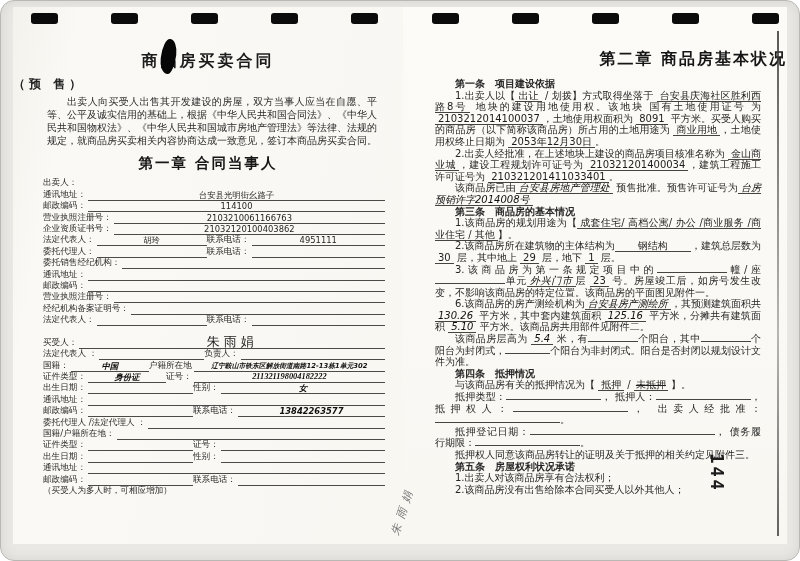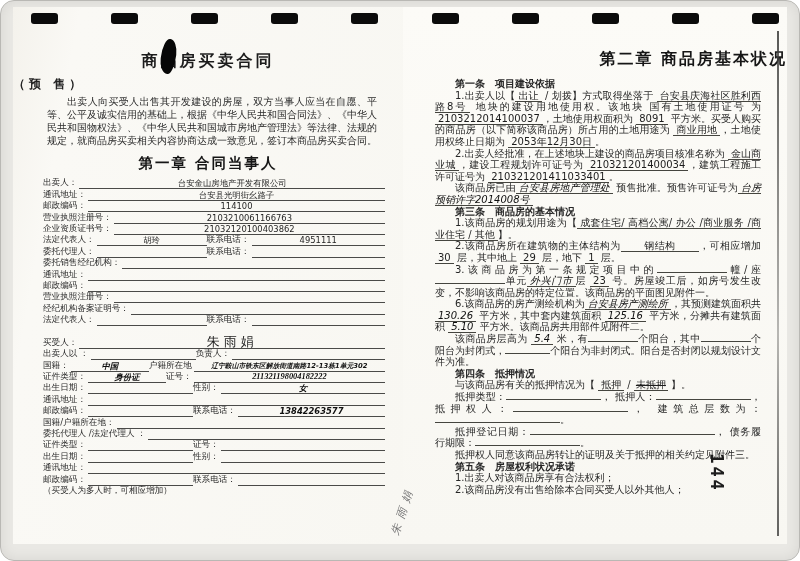--- a/index.html
+++ b/index.html
@@ -80,21 +80,20 @@
 
   <div class="page left">
     <div class="blob b-left"></div>
     <div class="ltitle">商品房买卖合同</div>
     <div class="lsub">（预 售）</div>
     <div class="preamble">出卖人向买受人出售其开发建设的房屋，双方当事人应当在自愿、平等、公平及诚实信用的基础上，根据《中华人民共和国合同法》、《中华人民共和国物权法》、《中华人民共和国城市房地产管理法》等法律、法规的规定，就商品房买卖相关内容协商达成一致意见，签订本商品房买卖合同。</div>
     <div class="chapter">第一章 合同当事人</div>
     <div id="left-form">
         <div class="frow">
           <span class="flab">出卖人：</span>
-          <span class="ful" style="flex: 1 1 0%;">台安金山房地产开发有限公司</span>
         </div>
         <div class="frow">
           <span class="flab">通讯地址：</span>
           <span class="ful" style="flex: 1 1 0%;">台安县光明街幺路子</span>
         </div>
         <div class="frow">
           <span class="flab">邮政编码：</span>
           <span class="ful" style="flex: 1 1 0%;">114100</span>
         </div>
         <div class="frow">
@@ -144,21 +143,21 @@
           <span class="ful" style="flex: 1 1 0%;"></span>
         </div>
         <div class="frow">
           <span class="fgap"></span>
         </div>
         <div class="frow">
           <span class="flab">买受人：</span>
           <span class="ful hwbig" style="flex: 1 1 0%;">朱雨娟</span>
         </div>
         <div class="frow">
-          <span class="flab">出卖人以 ：</span>
+          <span class="flab">法定代表人 ：</span>
           <span class="ful" style="width: 105px;"></span>
           <span class="flab">负责人：</span>
           <span class="ful" style="flex: 1 1 0%;"></span>
         </div>
         <div class="frow">
           <span class="flab">国籍：</span>
           <span class="ful hw" style="width: 78px;">中国</span>
           <span class="flab">户籍所在地</span>
           <span class="ful hwsm hw" style="flex: 1 1 0%;">辽宁鞍山市铁东区解放街道南路12-13栋1单元302</span>
         </div>
@@ -178,25 +177,25 @@
           <span class="flab">通讯地址：</span>
           <span class="ful" style="flex: 1 1 0%;"></span>
         </div>
         <div class="frow">
           <span class="flab">邮政编码：</span>
           <span class="ful" style="width: 105px;"></span>
           <span class="flab">联系电话：</span>
           <span class="ful hw" style="flex: 1 1 0%;">13842263577</span>
         </div>
         <div class="frow">
+          <span class="flab">委托代理人 /法定代理人 ：</span>
+          <span class="ful" style="flex: 1 1 0%;"></span>
+        </div>
+        <div class="frow">
           <span class="flab">国籍/户籍所在地：</span>
-          <span class="ful" style="flex: 1 1 0%;"></span>
-        </div>
-        <div class="frow">
-          <span class="flab">委托代理人 /法定代理人 ：</span>
           <span class="ful" style="flex: 1 1 0%;"></span>
         </div>
         <div class="frow">
           <span class="flab">证件类型：</span>
           <span class="ful" style="width: 105px;"></span>
           <span class="flab">证号：</span>
           <span class="ful" style="flex: 1 1 0%;"></span>
         </div>
         <div class="frow">
           <span class="flab">出生日期：</span>
@@ -223,27 +222,27 @@
   <div class="page right">
 
     <div class="rtitle">第二章 商品房基本状况</div>
     <div id="right-body">
         <div class="cond"><span class="rt">第一条　项目建设依据</span></div>
         <div class="para"><span class="rt">1.出卖人以【</span><span class="ru">出让</span><span class="rt"> / 划拨】方式取得坐落于 </span><span class="ru">台安县庆海社区胜利西路8号</span><span class="rt"> 地块的建设用地使用权。该地块 国有土地使用证号 为 </span><span class="ru">2103212014100037</span><span class="rt">，土地使用权面积为 </span><span class="ru">8091</span><span class="rt"> 平方米。买受人购买的商品房（以下简称该商品房）所占用的土地用途为 </span><span class="ru">商业用地</span><span class="rt">，土地使用权终止日期为 </span><span class="ru">2053年12月30日</span><span class="rt">。</span></div>
         <div class="para"><span class="rt">2.出卖人经批准，在上述地块上建设的商品房项目核准名称为 </span><span class="ru">金山商业城</span><span class="rt">，建设工程规划许可证号为 </span><span class="ru">210321201400034</span><span class="rt">，建筑工程施工许可证号为 </span><span class="ru">210321201411033401</span><span class="rt">。</span></div>
         <div class="para"><span class="rt">该商品房已由</span><span class="ru hw">台安县房地产管理处</span><span class="rt"> 预售批准。预售许可证号为</span><span class="ru hw">台房预销许字2014008号</span></div>
         <div class="cond"><span class="rt">第三条　商品房的基本情况</span></div>
         <div class="para"><span class="rt">1.该商品房的规划用途为【</span><span class="ru">成套住宅/ 高档公寓/ 办公 /商业服务 /商业住宅 / 其他</span><span class="rt">】。</span></div>
-        <div class="para"><span class="rt">2.该商品房所在建筑物的主体结构为</span><span class="ru">　　钢结构　　</span><span class="rt">，可相应增加 </span><span class="ru">30</span><span class="rt"> 层，其中地上 </span><span class="ru">29</span><span class="rt"> 层，地下 </span><span class="ru">1</span><span class="rt"> 层。</span></div>
+        <div class="para"><span class="rt">2.该商品房所在建筑物的主体结构为</span><span class="ru">　　钢结构　　</span><span class="rt">，建筑总层数为 </span><span class="ru">30</span><span class="rt"> 层，其中地上 </span><span class="ru">29</span><span class="rt"> 层，地下 </span><span class="ru">1</span><span class="rt"> 层。</span></div>
         <div class="para"><span class="rt">3.该商品房为第一条规定项目中的</span><span class="rbl" style="width: 70px;"></span><span class="rt">幢/座</span><span class="rbl" style="width: 70px;"></span><span class="rt">单元</span><span class="ru hw">外兴门市</span><span class="rt">层 </span><span class="ru">23</span><span class="rt"> 号。房屋竣工后，如房号发生改变，不影响该商品房的特定位置。该商品房的平面图见附件一。</span></div>
         <div class="para"><span class="rt">6.该商品房的房产测绘机构为</span><span class="ru hw">台安县房产测绘所</span><span class="rt">，其预测建筑面积共 </span><span class="ru hw">130.26</span><span class="rt"> 平方米，其中套内建筑面积 </span><span class="ru hw">125.16</span><span class="rt"> 平方米，分摊共有建筑面积 </span><span class="ru hw">5.10</span><span class="rt"> 平方米。该商品房共用部件见附件二。</span></div>
         <div class="para"><span class="rt">该商品房层高为 </span><span class="ru hw">5.4</span><span class="rt"> 米，有</span><span class="rbl" style="width: 50px;"></span><span class="rt">个阳台，其中</span><span class="rbl" style="width: 50px;"></span><span class="rt">个阳台为封闭式，</span><span class="rbl" style="width: 45px;"></span><span class="rt">个阳台为非封闭式。阳台是否封闭以规划设计文件为准。</span></div>
         <div class="cond"><span class="rt">第四条　抵押情况</span></div>
         <div class="para"><span class="rt">与该商品房有关的抵押情况为【 </span><span class="ru">抵押</span><span class="rt"> / </span><span class="rstrike">未抵押</span><span class="rt"> 】。</span></div>
-        <div class="para"><span class="rt">抵押类型：</span><span class="rbl" style="width: 95px;"></span><span class="rt">， 抵押人：</span><span class="rbl" style="width: 95px;"></span><span class="rt">， 抵押权人：</span><span class="rbl" style="width: 115px;"></span><span class="rt">， 建筑总层数为：</span><span class="rbl" style="width: 125px;"></span><span class="rt">。</span></div>
+        <div class="para"><span class="rt">抵押类型：</span><span class="rbl" style="width: 95px;"></span><span class="rt">， 抵押人：</span><span class="rbl" style="width: 95px;"></span><span class="rt">， 抵押权人：</span><span class="rbl" style="width: 115px;"></span><span class="rt">， 出卖人经批准：</span><span class="rbl" style="width: 125px;"></span><span class="rt">。</span></div>
         <div class="para"><span class="rt">抵押登记日期：</span><span class="rbl" style="width: 185px;"></span><span class="rt">， 债务履行期限：</span><span class="rbl" style="width: 105px;"></span><span class="rt">。</span></div>
         <div class="para"><span class="rt">抵押权人同意该商品房转让的证明及关于抵押的相关约定见附件三。</span></div>
         <div class="cond"><span class="rt">第五条　房屋权利状况承诺</span></div>
         <div class="para"><span class="rt">1.出卖人对该商品房享有合法权利；</span></div>
         <div class="para"><span class="rt">2.该商品房没有出售给除本合同买受人以外其他人；</span></div>
       </div>
   </div>
 
   <div class="rborder"></div>
   <div class="pagenum">144</div>

